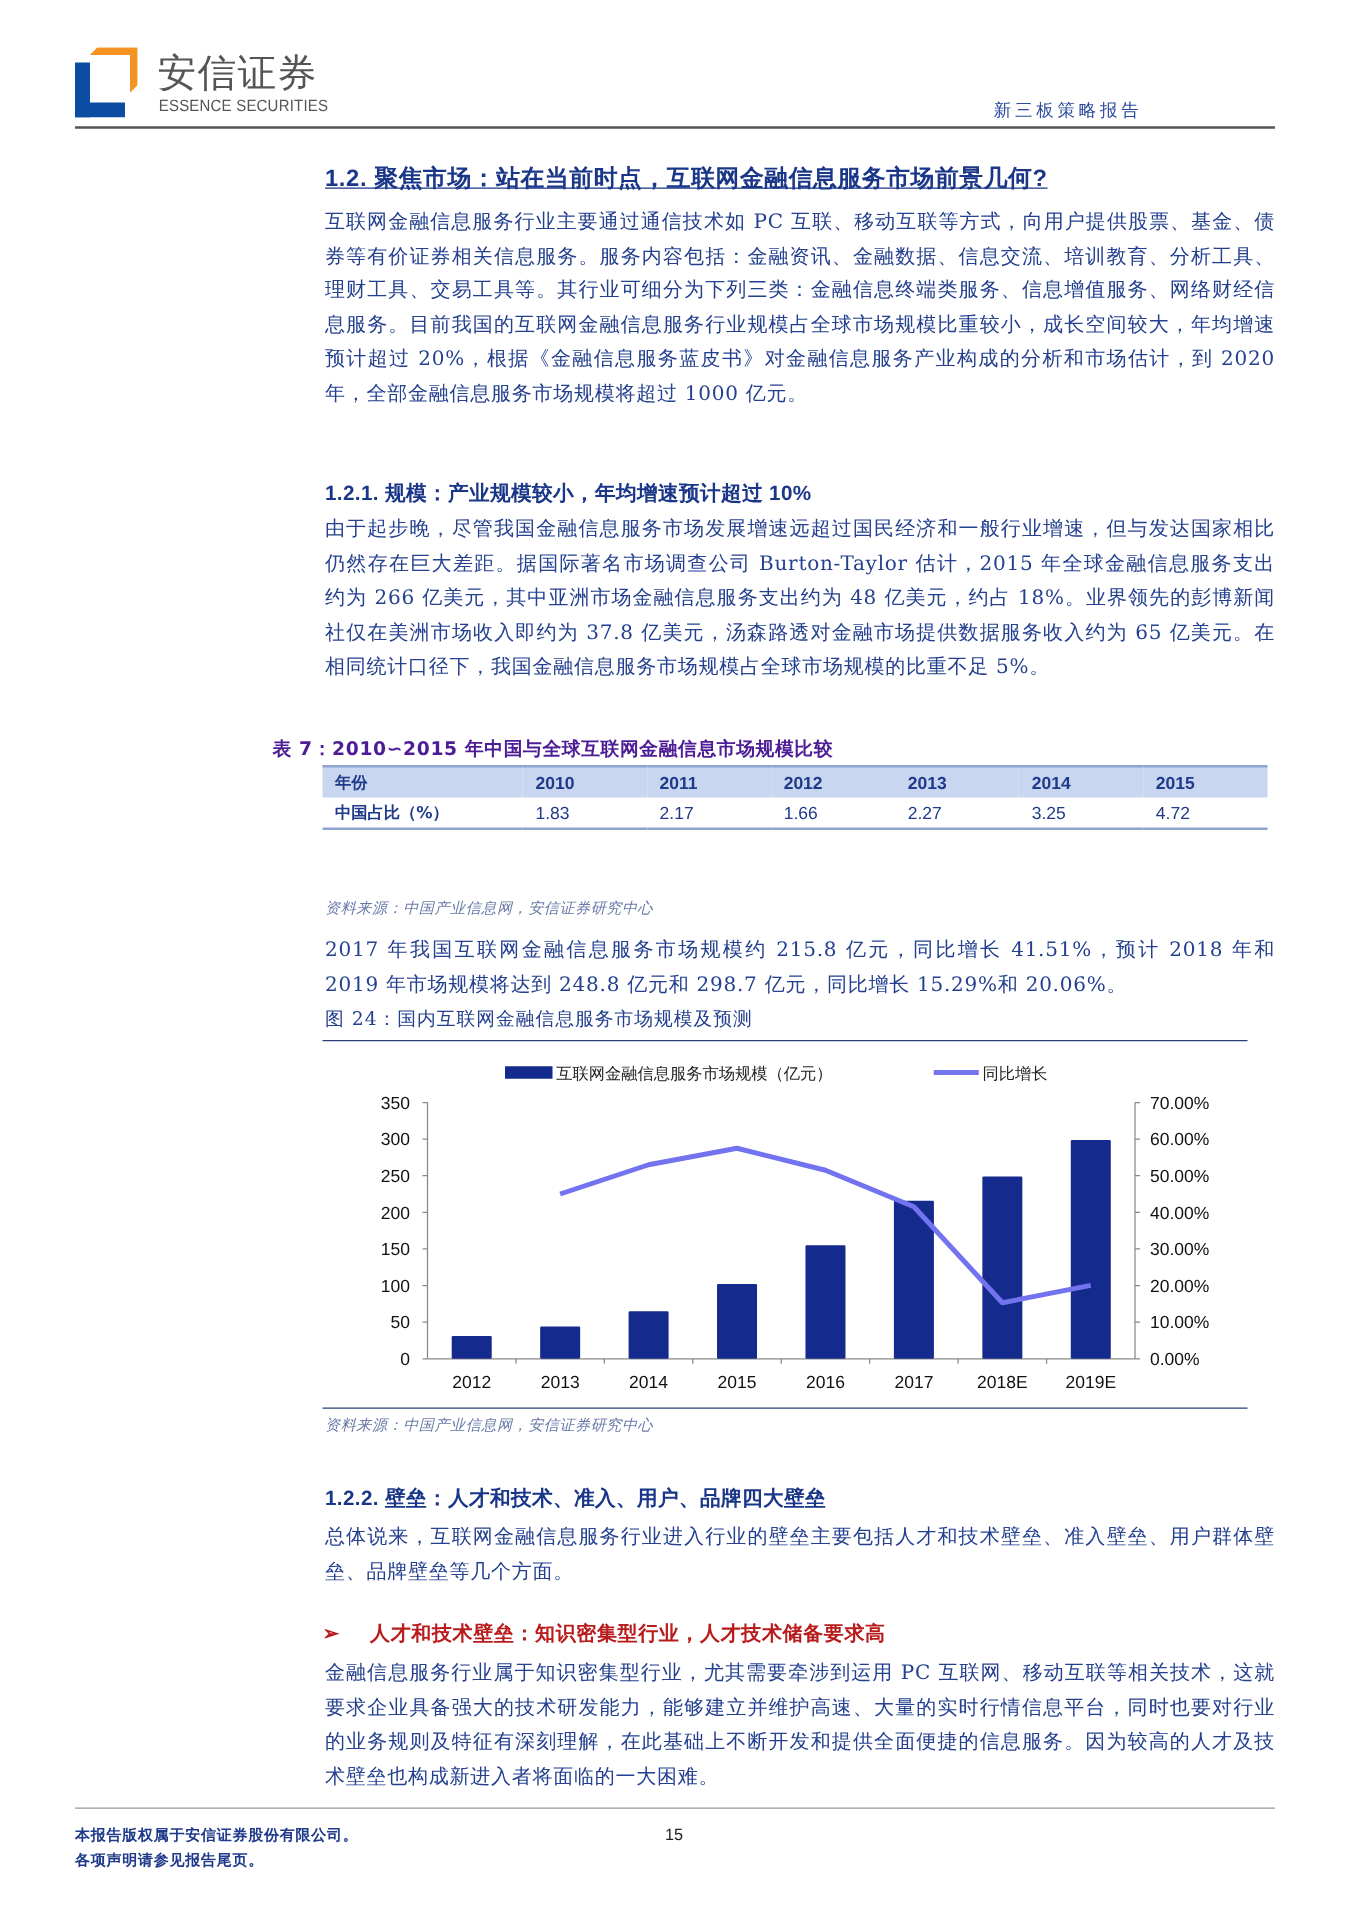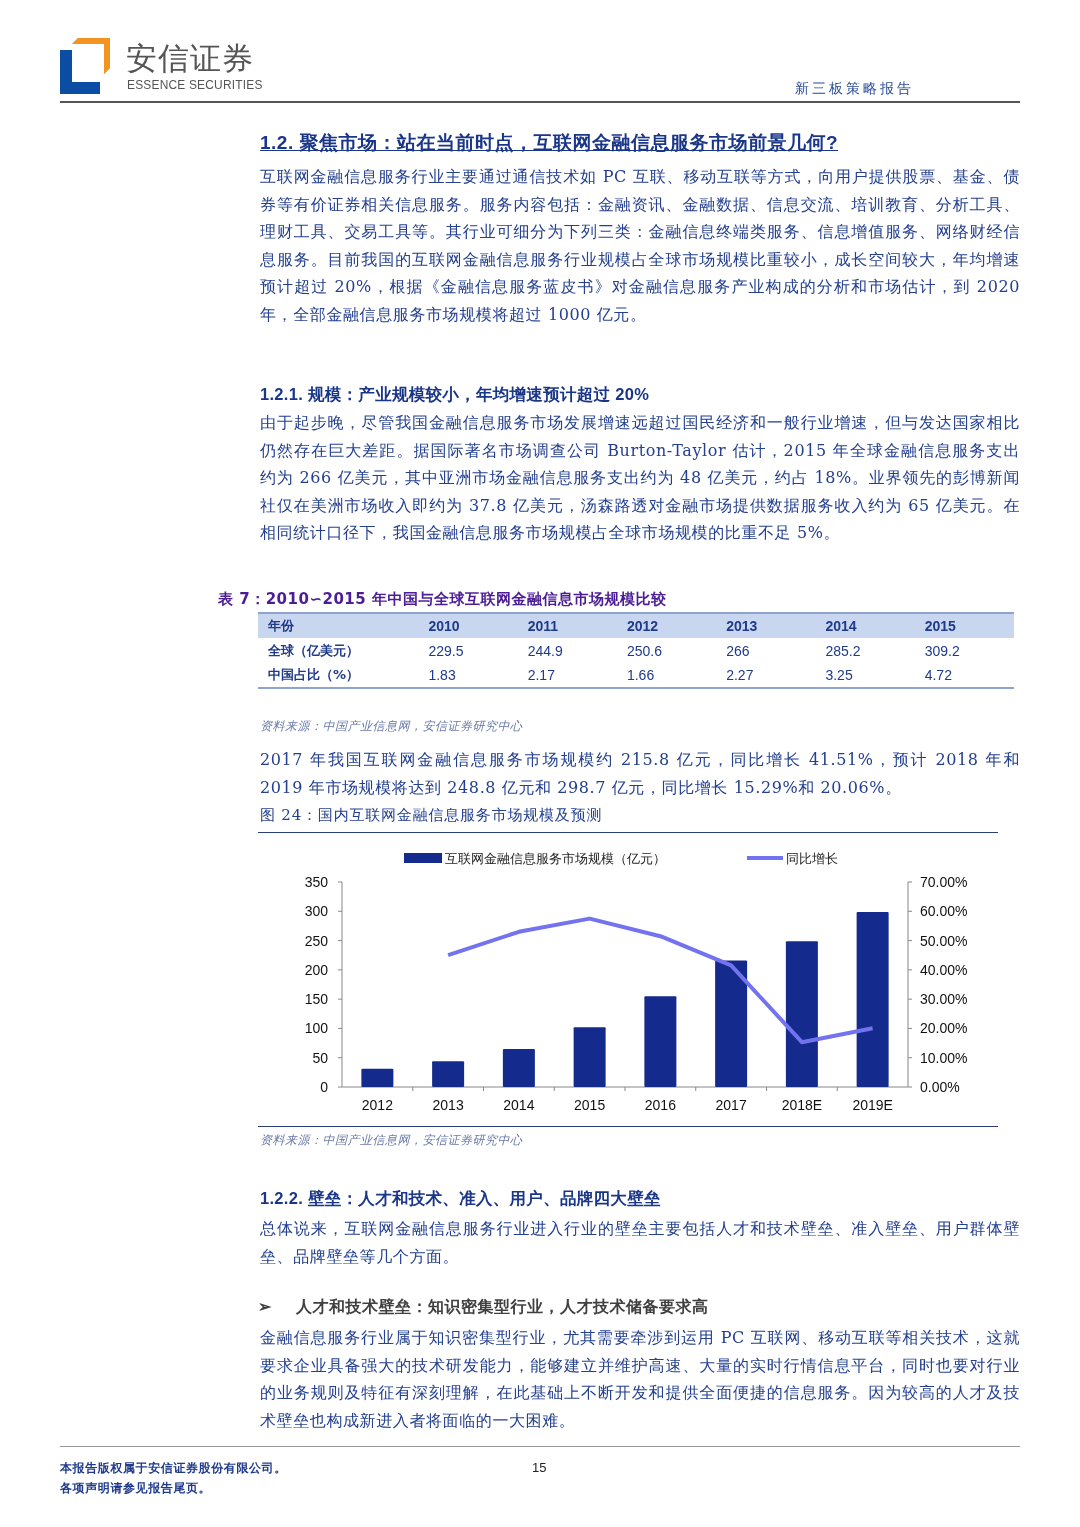--- a/index.html
+++ b/index.html
@@ -28,21 +28,21 @@
   .data-table td.rowlabel { font-family: "DejaVu Sans", sans-serif; font-weight: bold; font-size: 13px; width: 160px; }
   .data-table td.num { width: 99px; }
 
   .source { position: absolute; font-size: 12px; font-style: italic; color: #6a7aa8; letter-spacing: 0.5px; }
 
   .fig-title { position: absolute; left: 260px; top: 806px; font-size: 15px; color: #24408f; letter-spacing: 0.8px; }
   .fig-rule { position: absolute; left: 258px; width: 740px; height: 1px; background: #2a3e78; }
 
   .chart { position: absolute; left: 290px; top: 840px; width: 710px; height: 290px; }
 
-  .bullet-head { position: absolute; left: 258px; top: 1297px; font-size: 16px; font-weight: bold; color: #404040; letter-spacing: 0.5px; }
+  .bullet-head { position: absolute; left: 258px; top: 1297px; font-size: 16px; font-weight: bold; color: #b91c1c; letter-spacing: 0.5px; }
 
   .footer-rule { position: absolute; left: 60px; top: 1446px; width: 960px; height: 1px; background: #999; }
   .footer-note { position: absolute; left: 60px; top: 1458px; font-size: 12px; font-weight: bold; color: #1f3a8a; line-height: 20px; letter-spacing: 0.6px; }
   .page-num { position: absolute; left: 532px; top: 1460px; font-family: "Liberation Sans", sans-serif; font-size: 13px; color: #222; }
 </style>
 </head>
 <body>
 
 <div class="header">
   <svg class="logo-mark" viewBox="0 0 50 56">
@@ -54,43 +54,34 @@
   </svg>
   <div class="logo-cn">安信证券</div>
   <div class="logo-en">ESSENCE SECURITIES</div>
   <div class="report-type">新三板策略报告</div>
   <div class="header-rule"></div>
 </div>
 
 <div class="abs h2" style="left:260px; top:130px;text-decoration:underline;">1.2. 聚焦市场：站在当前时点，互联网金融信息服务市场前景几何?</div>
 <div class="abs para" style="left:260px; top:163px; width:760px;">互联网金融信息服务行业主要通过通信技术如 PC 互联、移动互联等方式，向用户提供股票、基金、债券等有价证券相关信息服务。服务内容包括：金融资讯、金融数据、信息交流、培训教育、分析工具、理财工具、交易工具等。其行业可细分为下列三类：金融信息终端类服务、信息增值服务、网络财经信息服务。目前我国的互联网金融信息服务行业规模占全球市场规模比重较小，成长空间较大，年均增速预计超过 20%，根据《金融信息服务蓝皮书》对金融信息服务产业构成的分析和市场估计，到 2020 年，全部金融信息服务市场规模将超过 1000 亿元。</div>
 
-<div class="abs h3" style="left:260px; top:384px;">1.2.1. 规模：产业规模较小，年均增速预计超过 20%</div>
+<div class="abs h3" style="left:260px; top:384px;">1.2.1. 规模：产业规模较小，年均增速预计超过 10%</div>
 <div class="abs para" style="left:260px; top:409px; width:760px;">由于起步晚，尽管我国金融信息服务市场发展增速远超过国民经济和一般行业增速，但与发达国家相比仍然存在巨大差距。据国际著名市场调查公司 Burton-Taylor 估计，2015 年全球金融信息服务支出约为 266 亿美元，其中亚洲市场金融信息服务支出约为 48 亿美元，约占 18%。业界领先的彭博新闻社仅在美洲市场收入即约为 37.8 亿美元，汤森路透对金融市场提供数据服务收入约为 65 亿美元。在相同统计口径下，我国金融信息服务市场规模占全球市场规模的比重不足 5%。</div>
 
 <div class="table-title">表 7：2010∽2015 年中国与全球互联网金融信息市场规模比较</div>
 <table class="data-table">
   <tbody>
       <tr class="head shaded">
     <td class="rowlabel">年份</td>
     <td class="num">2010</td>
     <td class="num">2011</td>
     <td class="num">2012</td>
     <td class="num">2013</td>
     <td class="num">2014</td>
     <td class="num">2015</td>
-  </tr>
-  <tr>
-    <td class="rowlabel">全球（亿美元）</td>
-    <td>229.5</td>
-    <td>244.9</td>
-    <td>250.6</td>
-    <td>266</td>
-    <td>285.2</td>
-    <td>309.2</td>
   </tr>
   <tr class="last">
     <td class="rowlabel">中国占比（%）</td>
     <td>1.83</td>
     <td>2.17</td>
     <td>1.66</td>
     <td>2.27</td>
     <td>3.25</td>
     <td>4.72</td>
   </tr>

